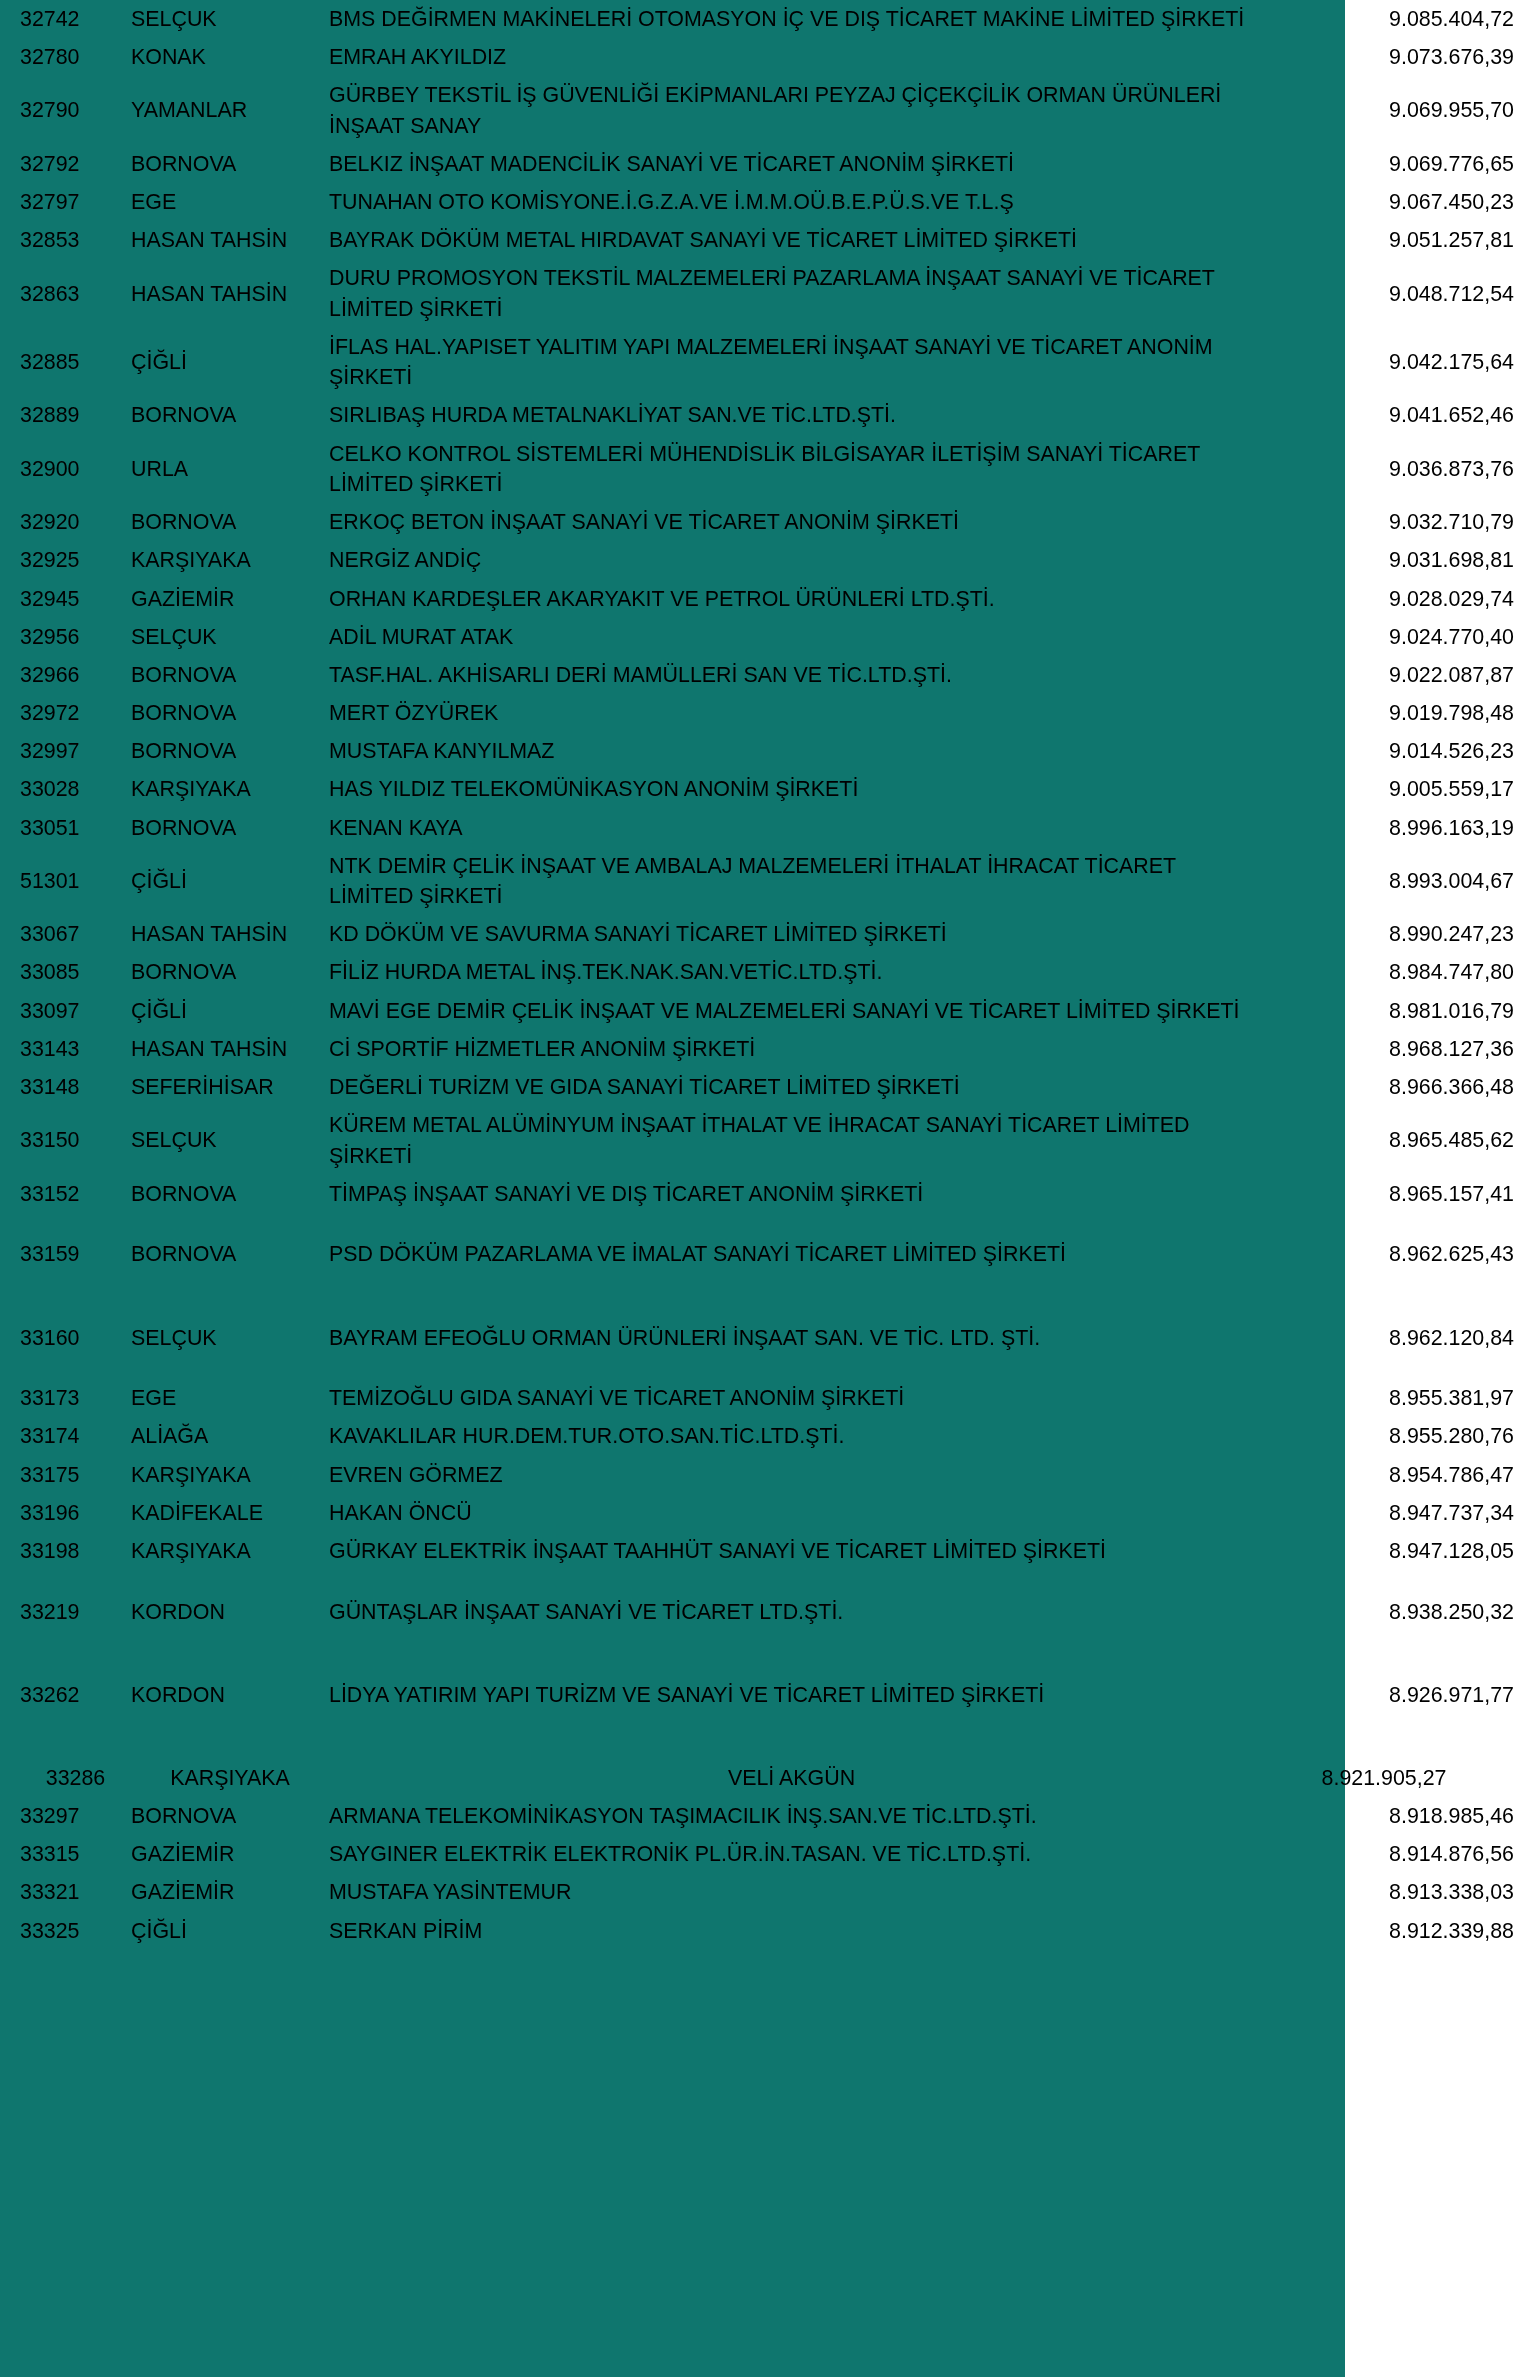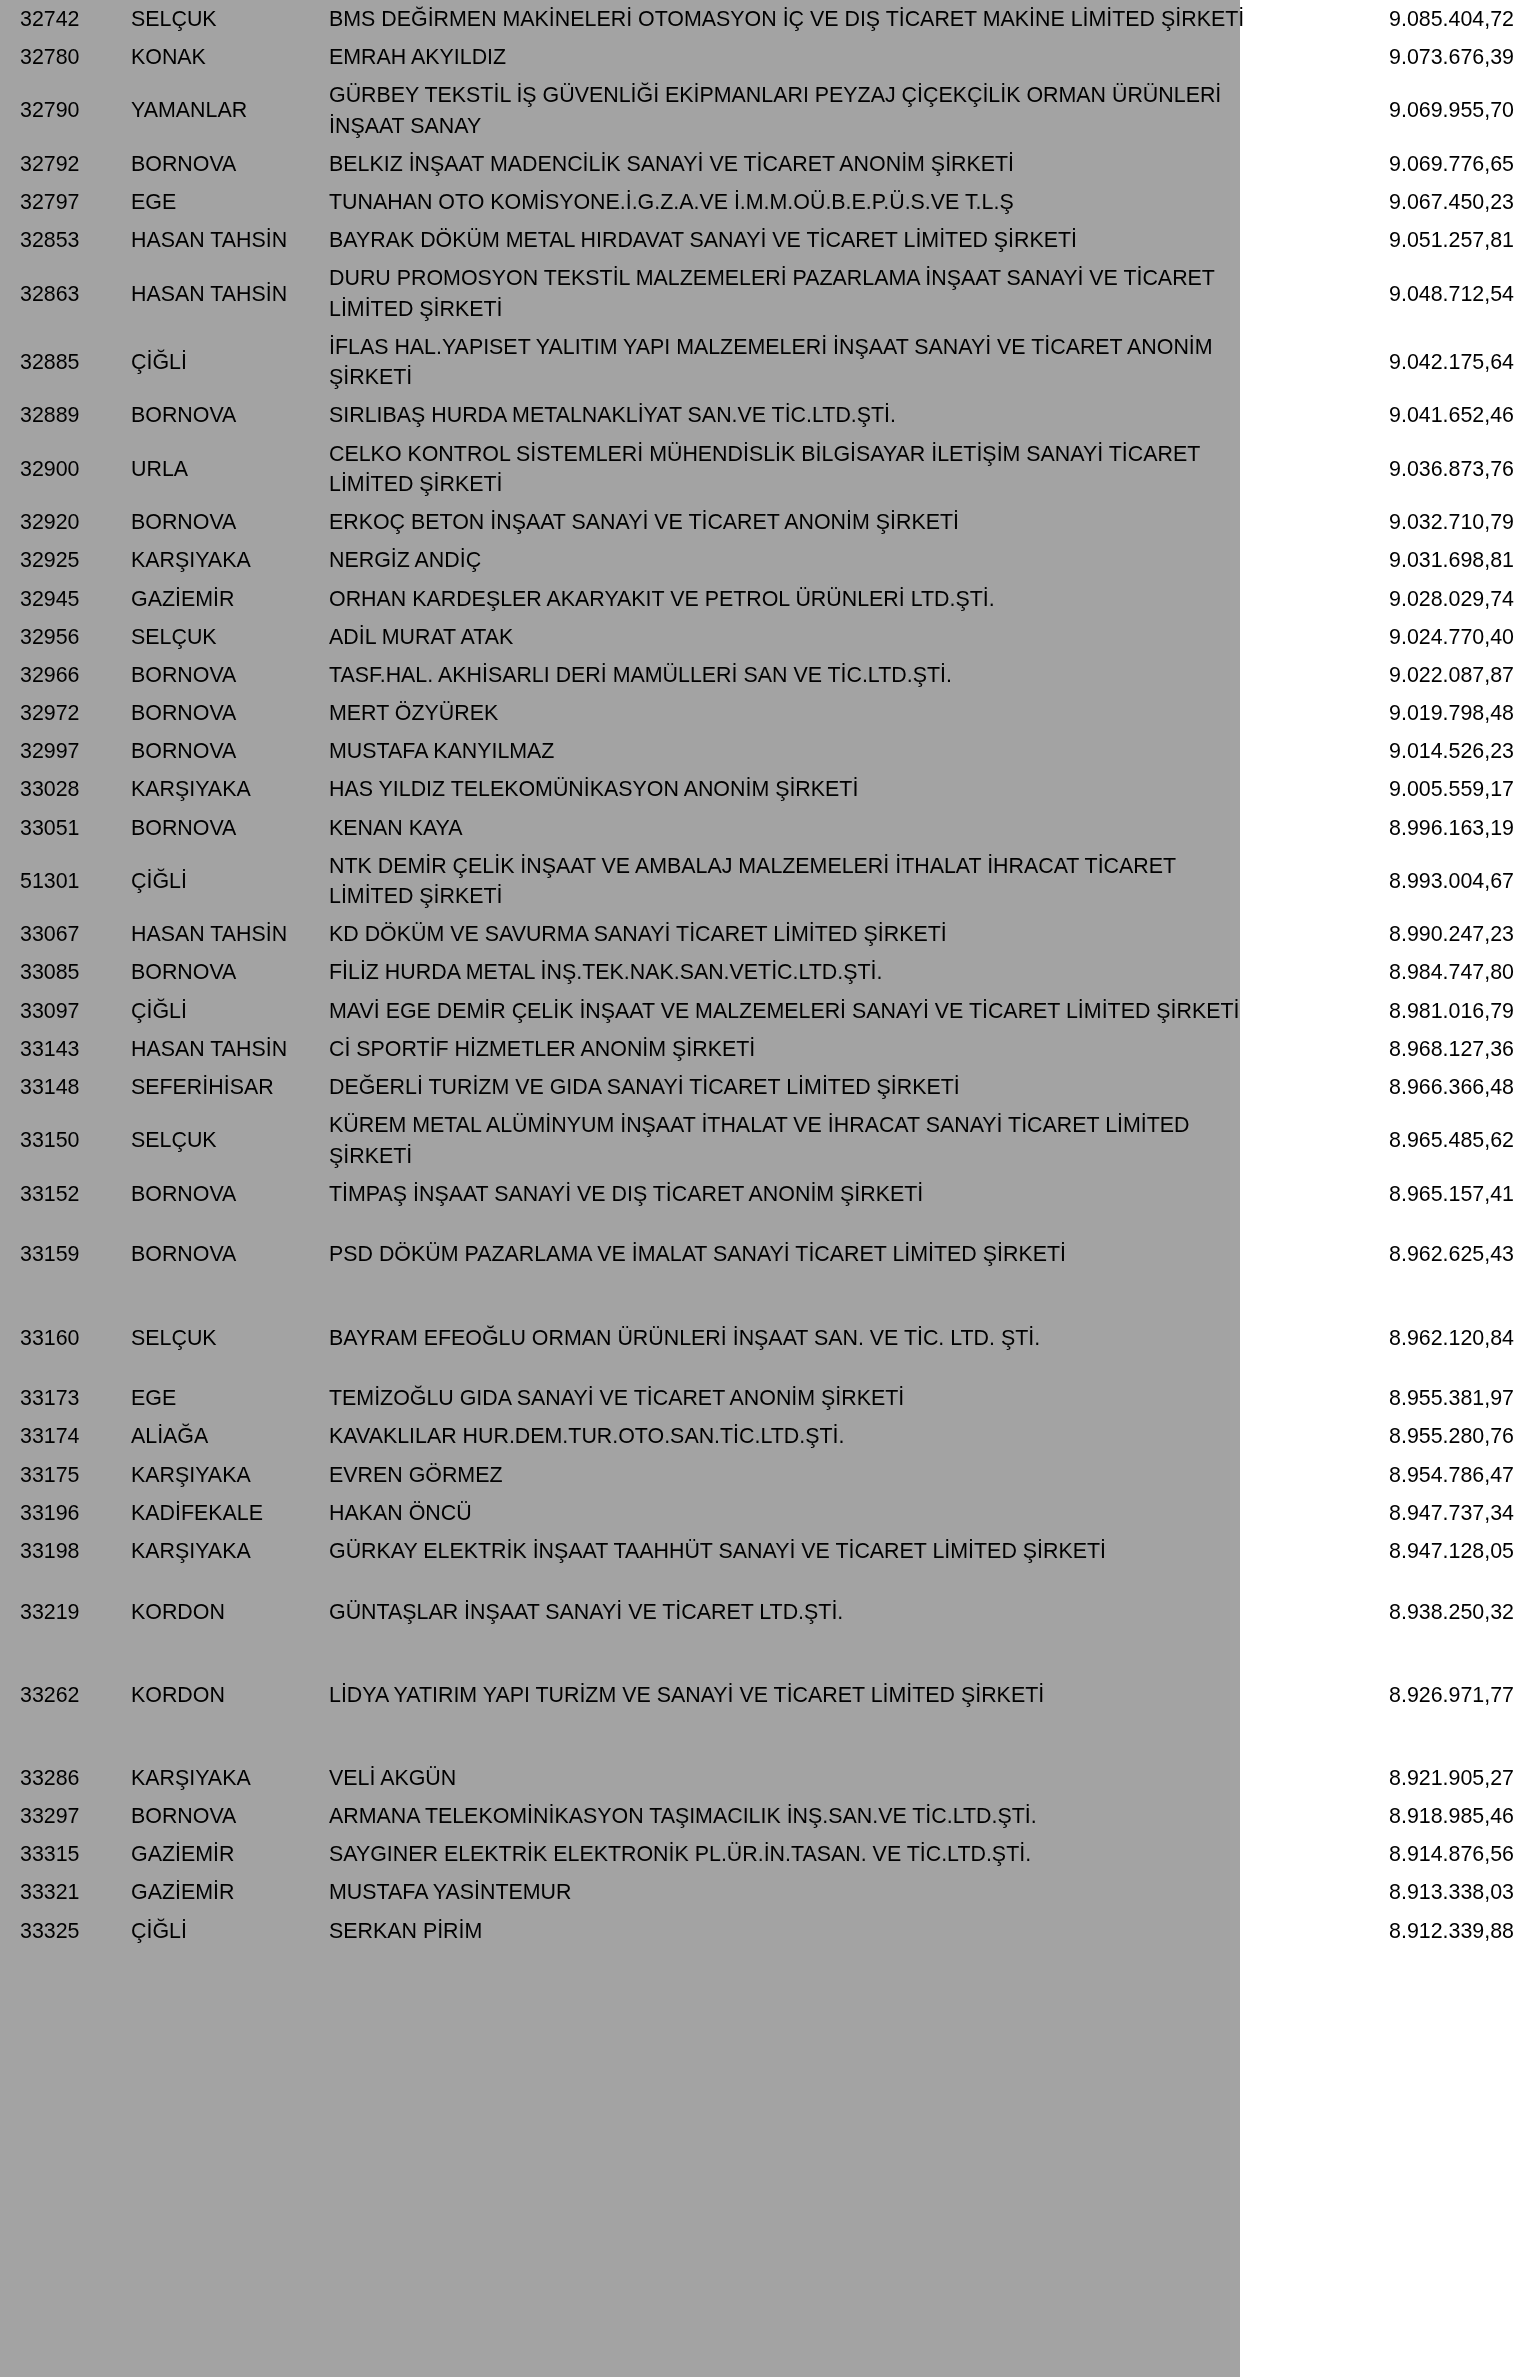--- a/index.html
+++ b/index.html
@@ -8,25 +8,25 @@
     padding: 0;
     background: #ffffff;
   }
   body {
     width: 1540px;
     font-family: "Liberation Sans", "DejaVu Sans", sans-serif;
     color: #000000;
     -webkit-font-smoothing: antialiased;
   }
   .page {
-    width: 1240px;
+    width: 1345px;
     min-height: 2377px;
     box-sizing: border-box;
     padding: 0 26.4px 0 20px;
-    background: #a3a3a3;
+    background: #0f766e;
   }
   table.debtor-table {
     width: 100%;
     border-collapse: collapse;
     table-layout: fixed;
   }
   table.debtor-table col.c-id      { width: 111px; }
   table.debtor-table col.c-office  { width: 198px; }
   table.debtor-table col.c-name    { width: 925px; }
   table.debtor-table col.c-amount  { width: 260px; }
@@ -48,21 +48,21 @@
   }
   td.cell-name {
     padding-right: 11px;
   }
   td.cell-amount {
     text-align: right;
     white-space: nowrap;
     padding-right: 3.1px;
     margin-top: 26px;
   }
-  tr.row-pad-top td    { padding-top: 26.4px; }
+  tr.row-pad-top td    { padding-top: 26.4px; text-align: center; }
   tr.row-pad-both td   { padding-top: 26.4px; padding-bottom: 26.4px; }
 </style>
 </head>
 <body>
 
 <div class="page">
   <table class="debtor-table">
     <colgroup>
       <col class="c-id">
       <col class="c-office">

